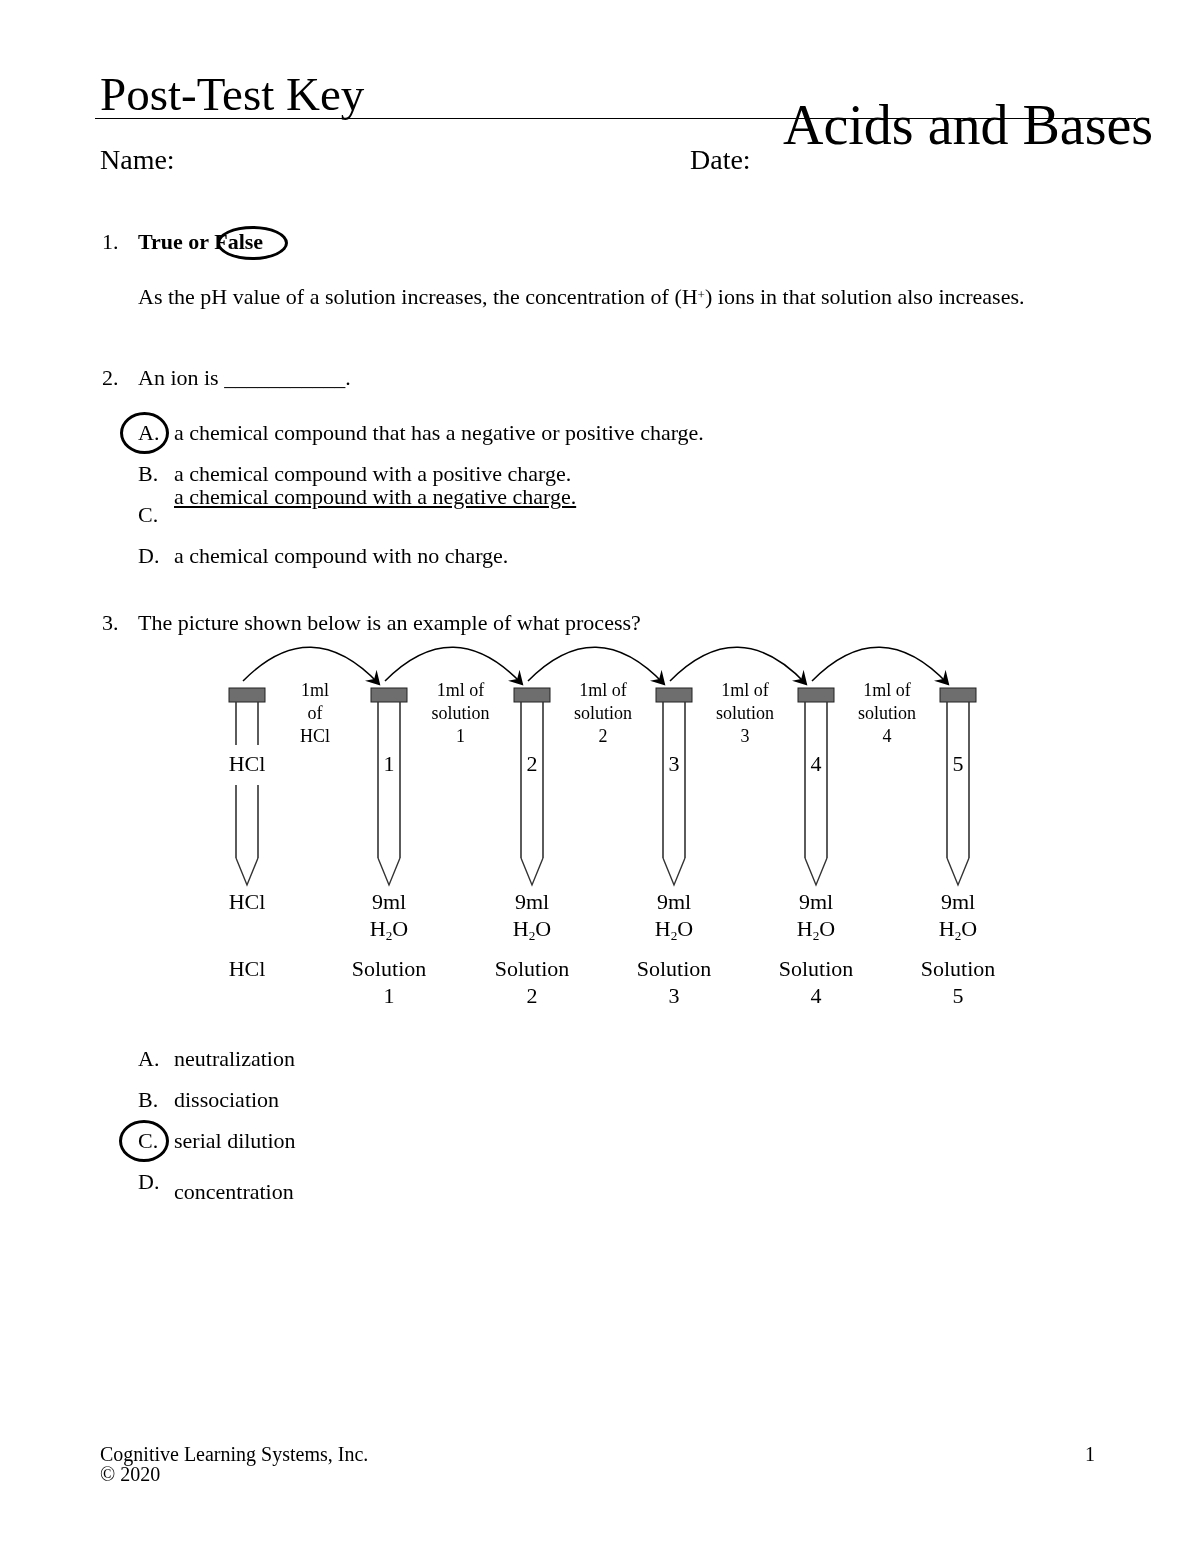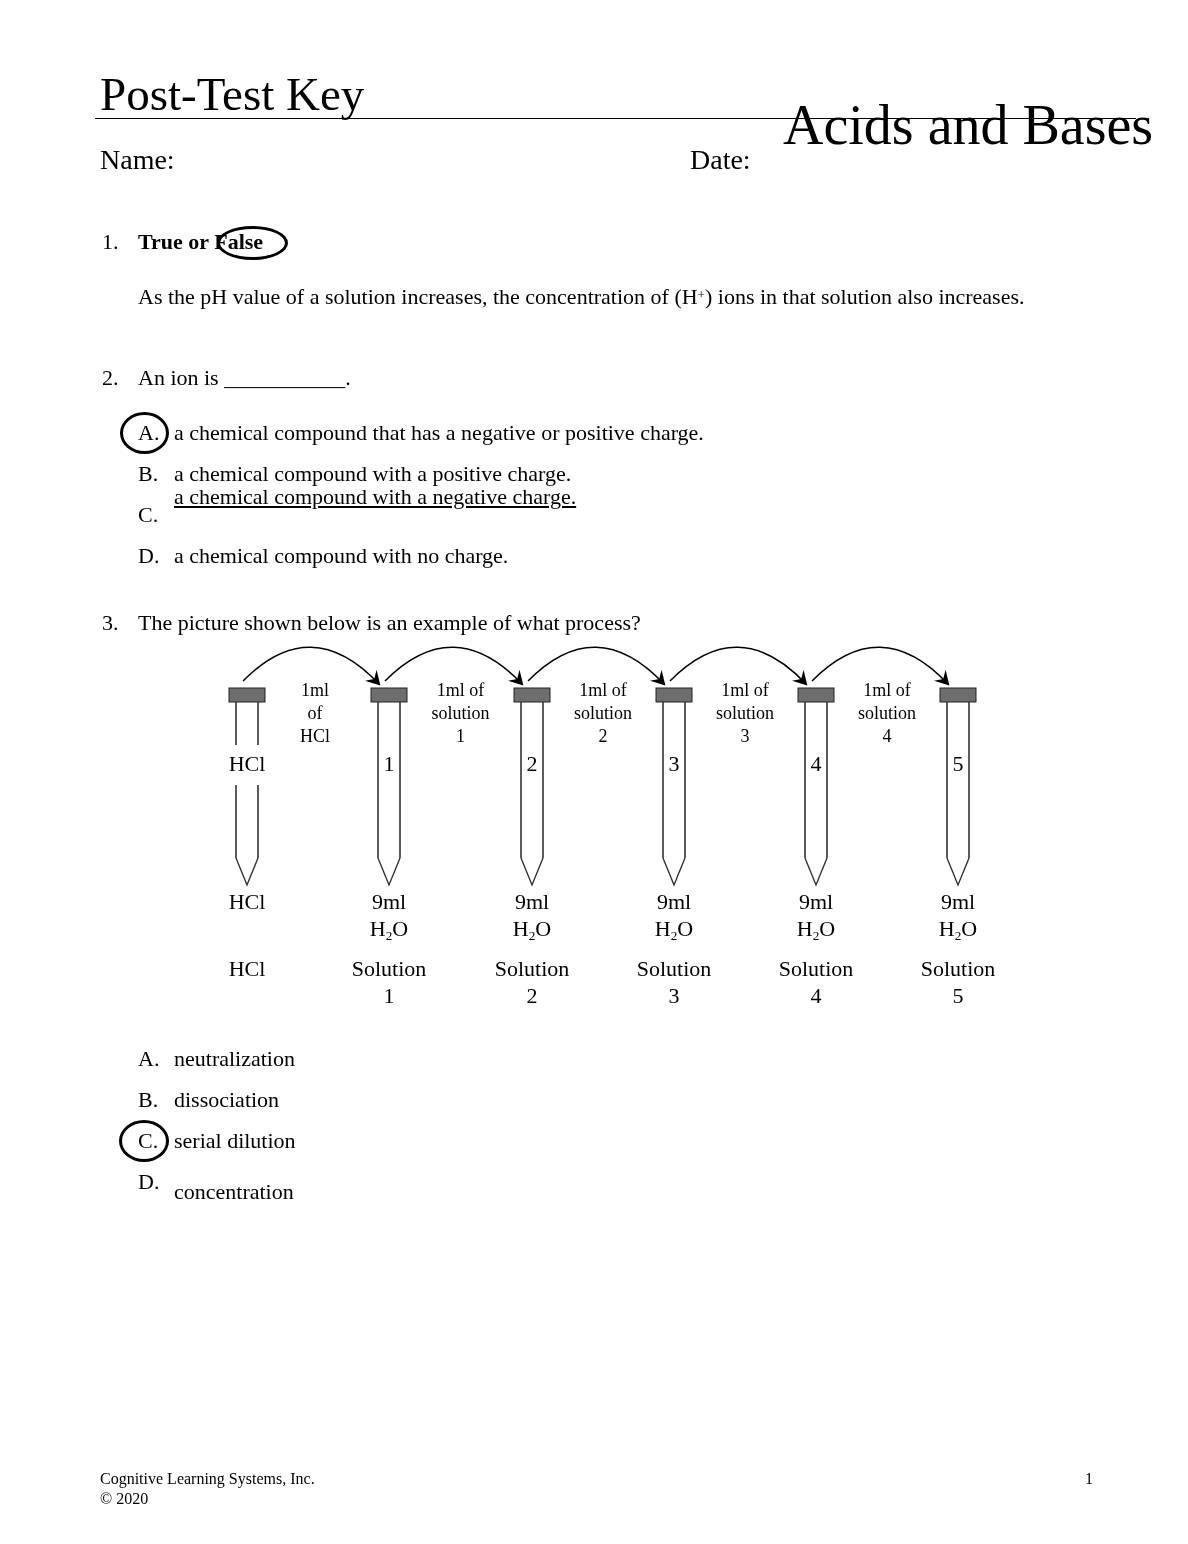--- a/index.html
+++ b/index.html
@@ -6,21 +6,21 @@
   body { width:1188px; height:1544px; position:relative; overflow:hidden;
          font-family:"Liberation Serif", "DejaVu Serif", serif; color:#000; }
   .abs { position:absolute; }
   .hdr-left { left:100px; top:70px; font-size:47px; line-height:48px; }
   .hdr-right { left:783px; top:66px; font-size:56px; line-height:54px;margin-top:32px; }
   .hdr-rule { left:95px; top:118px; width:1041px; height:0; border-top:1.5px solid #000; }
   .lbl { font-size:28px; line-height:26px; }
   .q { font-size:22px; line-height:26px; }
   .opt { font-size:22px; line-height:26px; }
   .circle { position:absolute; border:3px solid #000; border-radius:50%; box-sizing:border-box; }
-  .foot { font-size:16px; line-height:19px;margin-top:24px; }
+  .foot { font-size:20px; line-height:19px; }
   sup { font-size:13px; vertical-align:top; position:relative; top:-2px; }
   .diagram { position:absolute; left:0; top:0; width:1188px; height:1544px; }
   .dtext { font-family:"Liberation Serif", "DejaVu Serif", serif; fill:#000; }
 </style>
 </head>
 <body>
 
 <div class="abs hdr-left">Post-Test Key</div>
 <div class="abs hdr-right">Acids and Bases</div>
 <div class="abs hdr-rule"></div>

